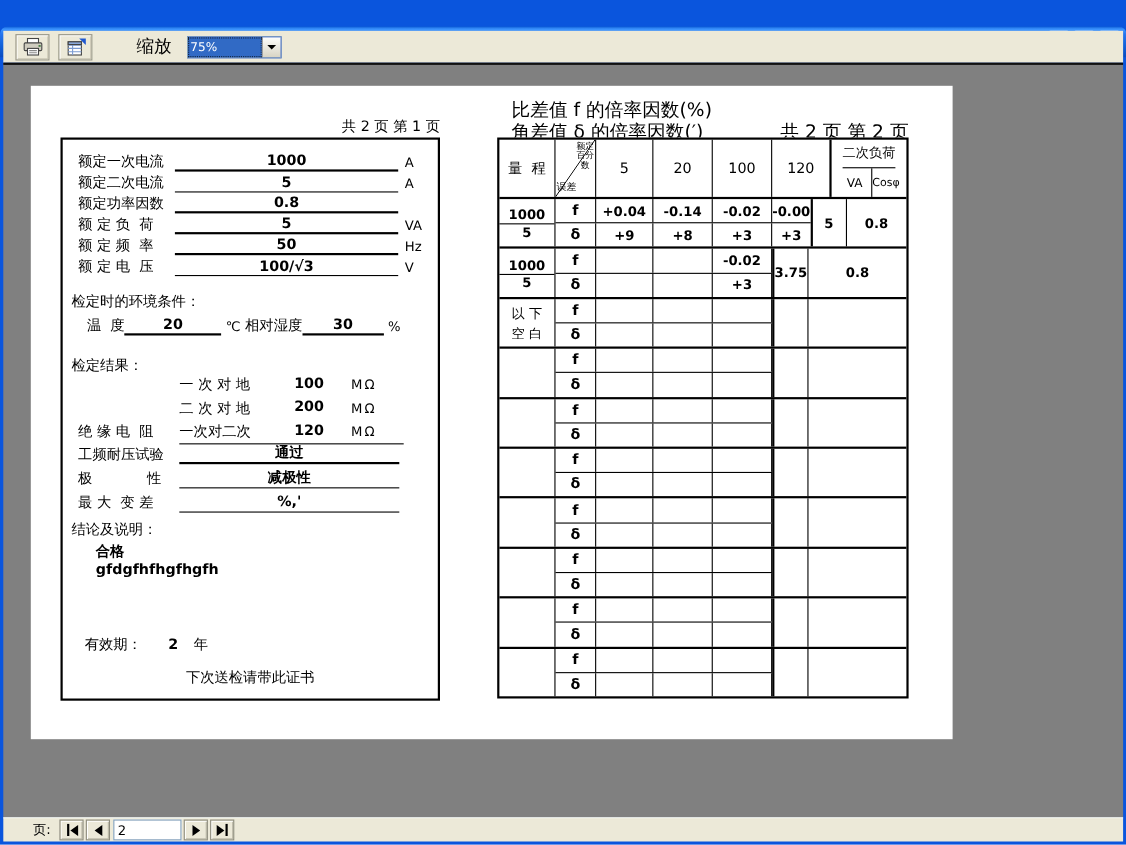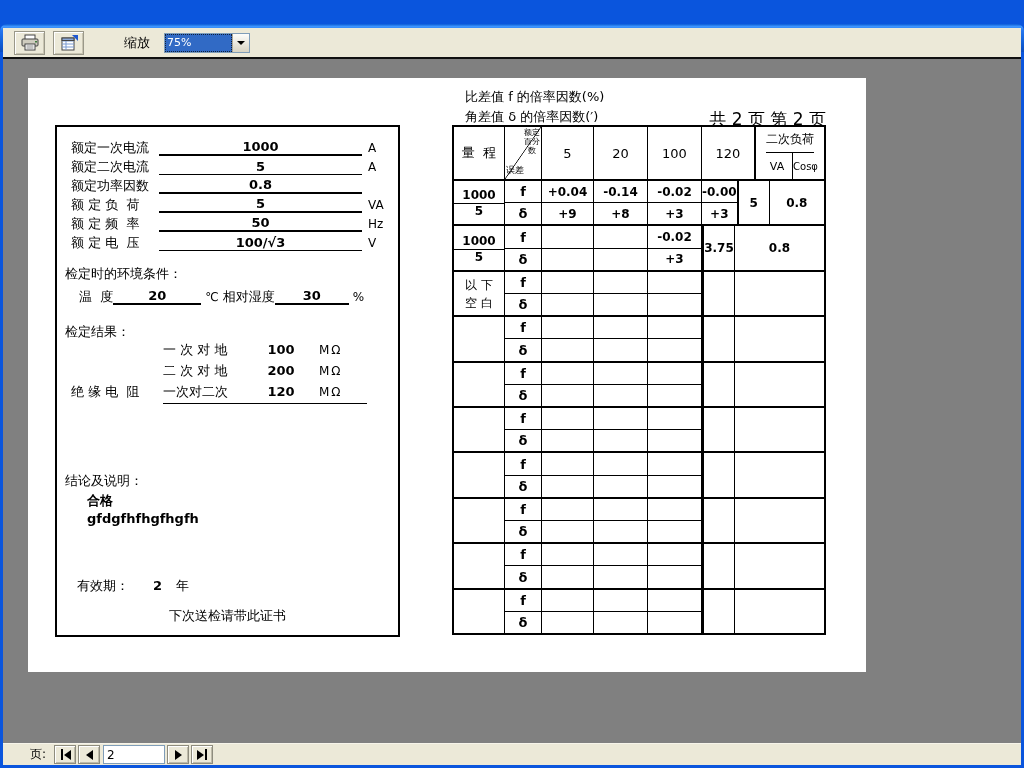--- a/index.html
+++ b/index.html
@@ -25,21 +25,21 @@
     line-height:19px; text-align:center; }
 
   
   .toolbar { position:absolute; top:28px; left:3px; right:3px; height:29px; background:#ece9d8;
     display:flex; align-items:center; }
   .tbtn { width:31px; height:24px; background:#ece9d8; border:1px solid #9a9889;
     box-shadow:inset 1px 1px 0 #fff, inset -1px -1px 0 #c9c5b2;
     display:flex; align-items:center; justify-content:center; }
   .tbtn.print { margin-left:11px; }
   .tbtn.export { margin-left:8px; }
-  .zoom-label { margin-left:40px; font-size:13px; color:#000; }
+  .zoom-label { margin-left:40px; font-size:16px; color:#000; }
   .combo { display:flex; margin-left:14px; width:86px; height:20px; border:1px solid #7f9db9; background:#1d4ed8; }
   .combo-text { flex:1; background:#316ac5; color:#fff; font-size:11px; padding:2px 2px;
     outline:1px dotted #10203a; outline-offset:-1px; overflow:hidden; }
   .combo-btn { width:17px; background:linear-gradient(#fdfdfb,#d8d4c4); border-left:1px solid #aca899;
     display:flex; align-items:center; justify-content:center; }
   .tri-down { width:0; height:0; border-left:4px solid transparent; border-right:4px solid transparent;
     border-top:4px solid #000; }
 
   
   .main { position:absolute; top:57px; left:3px; right:3px; bottom:25px; background:#808080;
@@ -77,21 +77,21 @@
   .u-row .flabel { width:92px; }
   .u-line { flex:1; text-align:center; font-weight:bold; border-bottom:1px solid #000; line-height:16px; }
   .u-line.thick { border-bottom-width:2px; }
   .con-line { position:absolute; left:30px; font-weight:bold; font-size:13px;text-align:center; }
   .cl0 { top:365px; } .cl1 { top:384px; }
   .validity { position:absolute; top:450px; left:20px; font-size:13px; }
   .validity .v-val { font-weight:bold; padding:0 14px 0 24px; }
   .footer-note { position:absolute; top:480px; left:0; right:0; text-align:center; font-size:13px; }
 
   
-  .p2-cap { position:absolute; left:437px; font-size:13px;text-align:right; }
+  .p2-cap { position:absolute; left:437px; font-size:17px;text-align:right; }
   .cap1 { top:10px; } .cap2 { top:30px; }
   .p2-indicator { position:absolute; left:600px; top:30px; width:198px; text-align:right; font-size:17px; }
   .p2-table { position:absolute; left:424px; top:47px; width:374px; height:510px;
     border:2px solid #000; display:flex; flex-direction:column; background:#fff; }
   .thead { display:flex; height:54px; border-bottom:2px solid #000; flex:none; }
   .th { border-right:1px solid #000; display:flex; align-items:center; justify-content:center;
     font-size:13px; }
   .th-range { width:51px; white-space:pre; }
   .th-diag { width:37px; position:relative;
     background:linear-gradient(to bottom right, transparent calc(50% - 0.7px), #000 50%, transparent calc(50% + 0.7px)); }
@@ -190,20 +190,21 @@
       <span class="combo-text">75%</span>
       <span class="combo-btn">
         <span class="tri-down"></span>
       </span>
     </div>
   </div>
 
   <div class="main">
     <div class="sheet">
 
+      <div class="p1-indicator">共 2 页 第 1 页</div>
       <div class="p1-box">
         <div class="fields">
             <div class="frow">
               <span class="flabel">额定一次电流</span>
               <span class="fline">1000</span>
               <span class="funit">A</span>
             </div>
             <div class="frow">
               <span class="flabel">额定二次电流</span>
               <span class="fline thin">5</span>
@@ -256,20 +257,34 @@
                 <span class="ins-unit">MΩ</span>
               </div>
               <div class="ins-row">
                 <span class="ins-name">一次对二次</span>
                 <span class="ins-val">120</span>
                 <span class="ins-unit">MΩ</span>
               </div>
             </div>
         </div>
 
+        <div class="tests">
+            <div class="u-row">
+              <span class="flabel">工频耐压试验</span>
+              <span class="u-line thick">通过</span>
+            </div>
+            <div class="u-row">
+              <span class="flabel">极            性</span>
+              <span class="u-line">减极性</span>
+            </div>
+            <div class="u-row">
+              <span class="flabel">最 大  变 差</span>
+              <span class="u-line">%,'</span>
+            </div>
+          </div>
 
         <div class="sec-title t-con">结论及说明：</div>
         <div class="con-line cl0">合格</div>
         <div class="con-line cl1">gfdgfhfhgfhgfh</div>
 
         <div class="validity">
           <span>有效期：</span><span class="v-val">2</span><span>年</span>
         </div>
         <div class="footer-note">下次送检请带此证书</div>
       </div>

